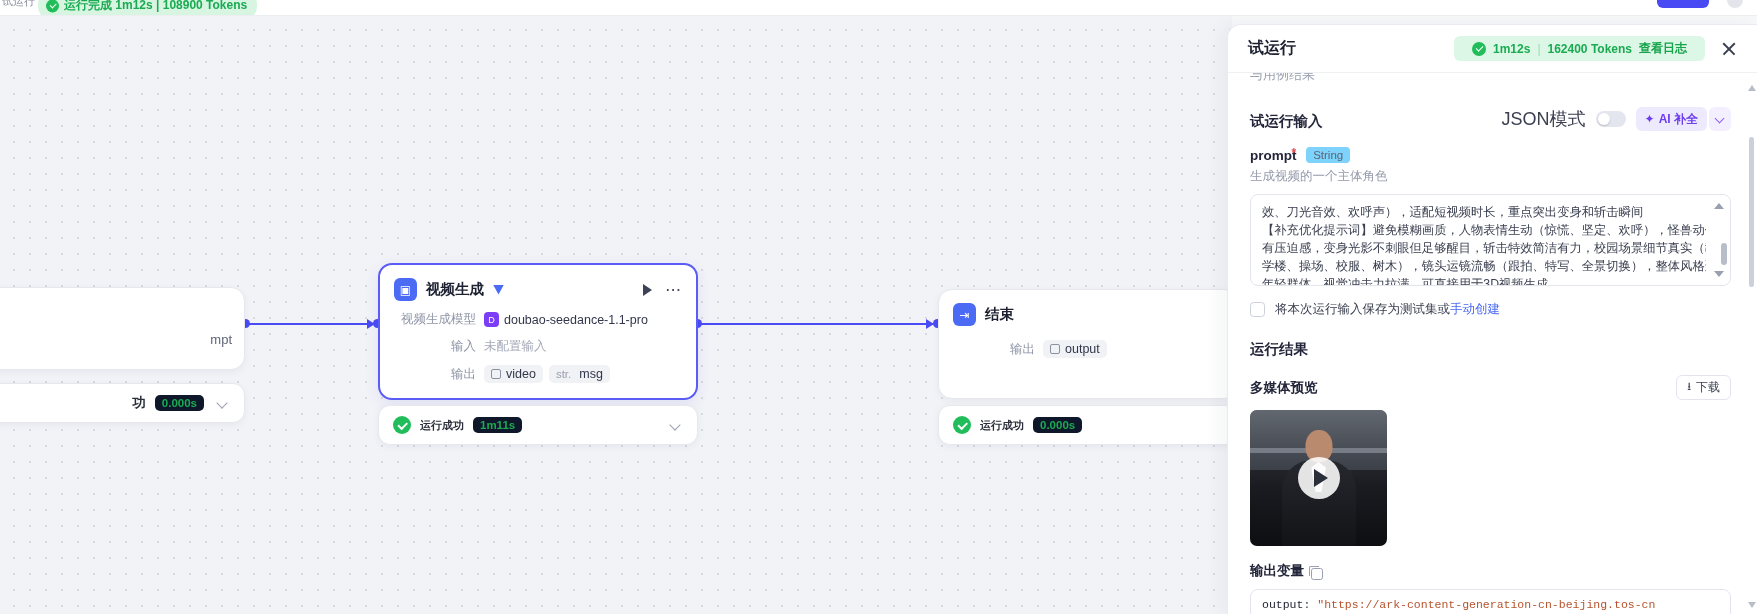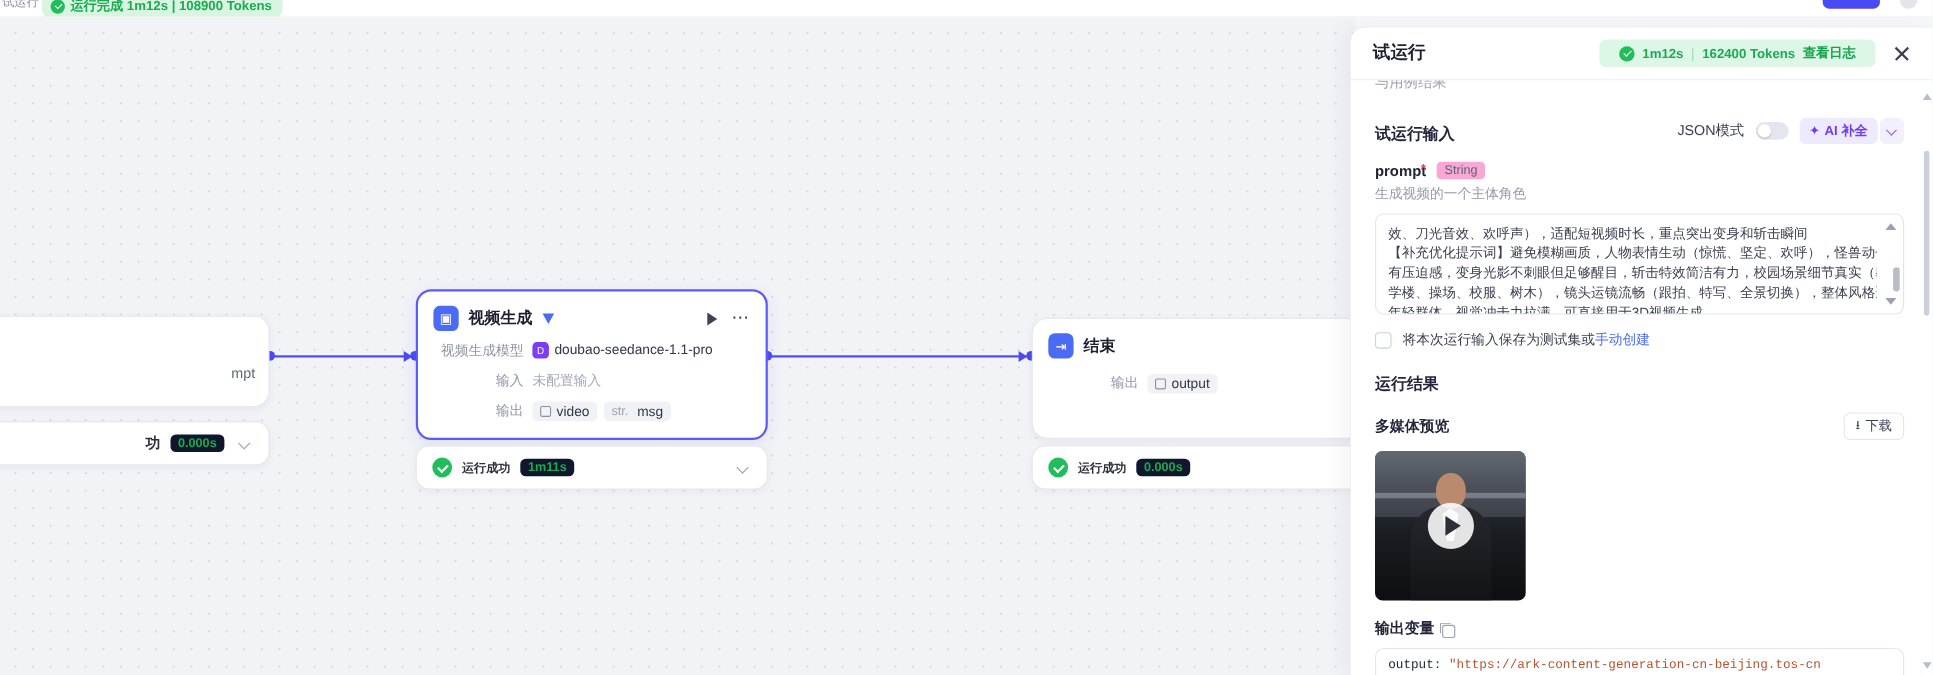--- a/index.html
+++ b/index.html
@@ -126,21 +126,21 @@
     background: #4b6bf5; clip-path: polygon(0 0, 100% 0, 50% 100%);
   }
   .node-head-actions { margin-left: auto; display: flex; align-items: center; gap: 13px; }
   .play-icn {
     width: 0; height: 0; border-left: 9px solid #3c4356;
     border-top: 6px solid transparent; border-bottom: 6px solid transparent;
   }
   .dots-icn { font-size: 16px; color: #3c4356; letter-spacing: 1px; line-height: 8px; }
 
   .node-rows { padding: 10px 14px 0 14px; }
-  .node-row { display: flex; align-items: flex-start; margin-bottom: 10px; font-size: 12.5px; }
+  .node-row { display: flex; align-items: center; margin-bottom: 10px; font-size: 12.5px; }
   .row-key { color: #8f95a6; min-width: 82px; text-align: right; margin-right: 8px; }
   .pill {
     display: inline-flex; align-items: center; gap: 5px;
     background: #f1f2f6; border-radius: 5px; padding: 2px 7px;
     font-size: 12.5px; color: #31364a;
   }
   .pill .sq { width: 10px; height: 10px; border: 1.4px solid #8b91a3; border-radius: 2px; }
   .mdl-icon {
     width: 15px; height: 15px; border-radius: 4px; background: #7b3df5;
     color: #fff; font-size: 9px; display: inline-flex;
@@ -237,21 +237,21 @@
     height: 16px; overflow: hidden; color: #9aa0b0; font-size: 13px;
     position: relative;
   }
   .clipped-top span { position: relative; top: -7px; }
 
   .section-row {
     display: flex; align-items: flex-end; margin-top: 18px;
   }
   .section-title { font-size: 14.5px; font-weight: 700; color: #23263a; }
   .sec-right { margin-left: auto; display: flex; align-items: center; gap: 10px; }
-  .json-label { font-size: 13px; color: #3b4050; }
+  .json-label { font-size: 18px; color: #3b4050; }
   .toggle {
     width: 30px; height: 16px; border-radius: 9px; background: #e4e6ef;
     position: relative; cursor: pointer;
   }
   .toggle::after {
     content: ""; position: absolute; left: 2px; top: 2px;
     width: 12px; height: 12px; border-radius: 50%; background: #fff;
     box-shadow: 0 1px 2px rgba(0,0,0,.18);
   }
   .ai-btn {
@@ -269,21 +269,21 @@
     content: ""; position: absolute; left: 0; top: 0;
     width: 6px; height: 6px;
     border-right: 1.6px solid #8b62f2; border-bottom: 1.6px solid #8b62f2;
     transform: rotate(45deg);
   }
 
   .field-label-row { margin-top: 16px; display: flex; align-items: center; gap: 8px; }
   .field-name { font-size: 13.5px; font-weight: 700; color: #23263a; }
   .req { color: #e5484d; font-size: 12px; position: relative; top: -3px; left: -5px; }
   .type-chip {
-    background: #f9a8d4; color: #5d6375; font-size: 11.5px;
+    background: #7dd3fc; color: #5d6375; font-size: 11.5px;
     border-radius: 4px; padding: 2px 7px; margin-left: -3px;
   }
   .field-desc { font-size: 12.5px; color: #9499aa; margin-top: 5px; }
 
   .textarea {
     margin-top: 9px; height: 92px; border: 1px solid #e2e5ec; border-radius: 8px;
     padding: 8px 24px 8px 11px; position: relative; overflow: hidden;
     background: #fff;
   }
   .ta-line {

